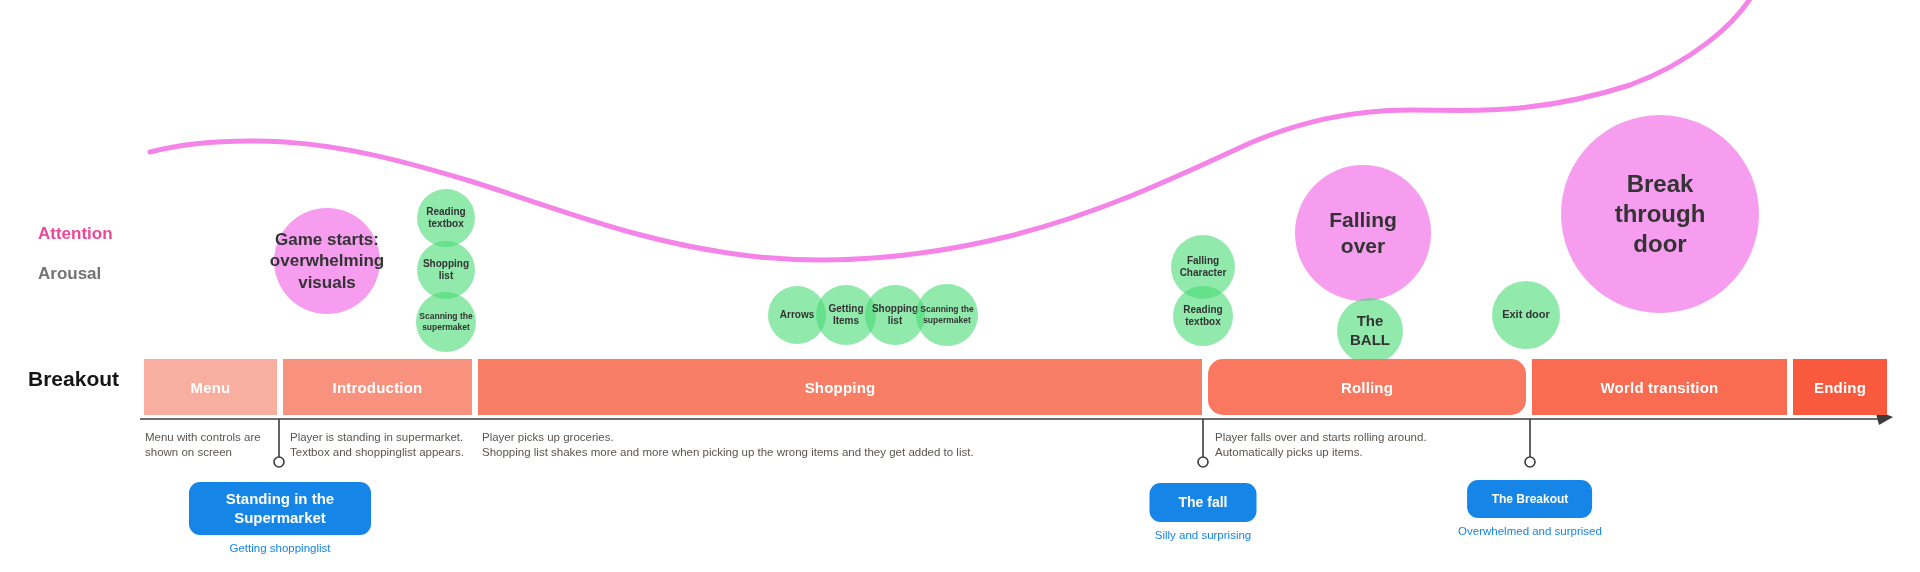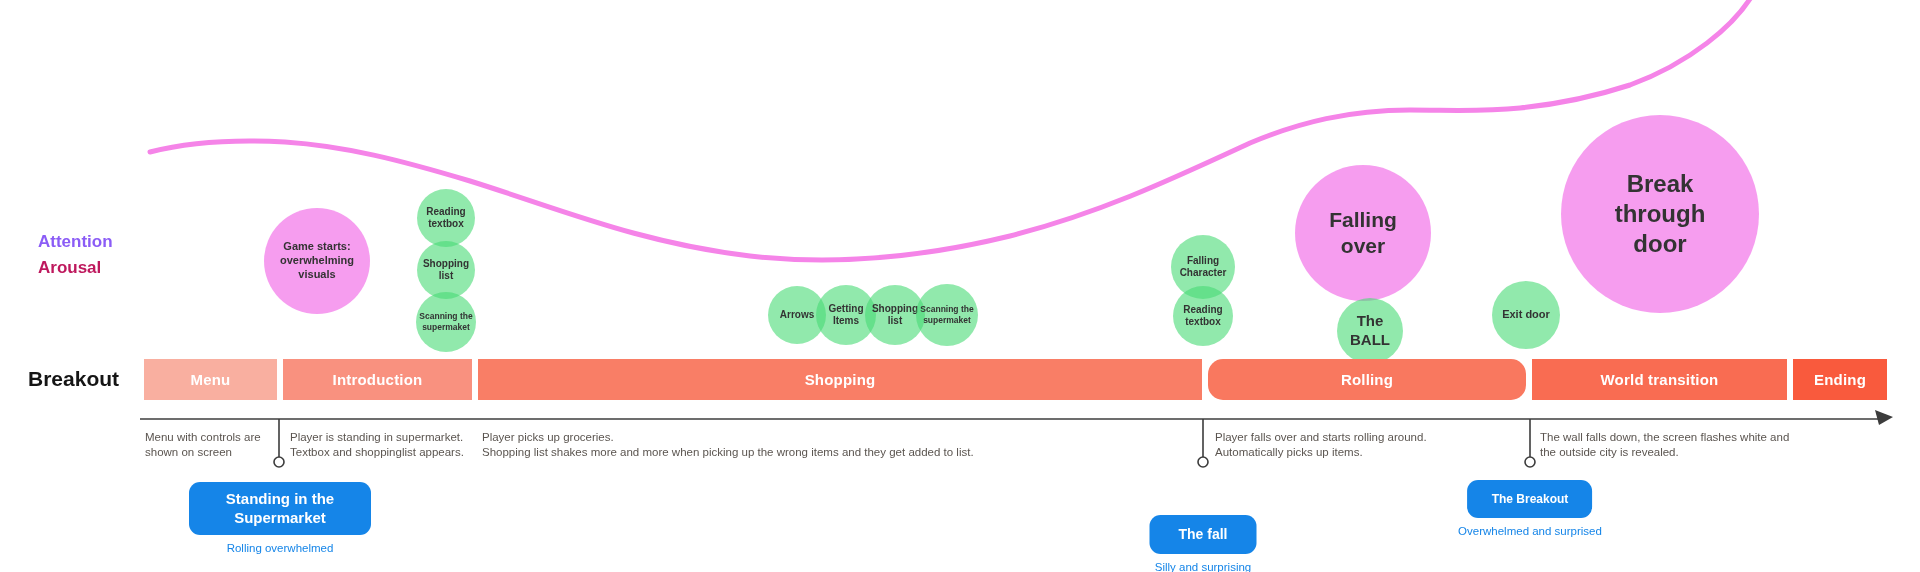--- a/index.html
+++ b/index.html
@@ -8,21 +8,21 @@
     font-family:"Liberation Sans","DejaVu Sans",sans-serif;
   }
   .overlay{position:absolute;left:0;top:0;width:1920px;height:572px;pointer-events:none;}
   .side-label{position:absolute;font-weight:bold;font-size:17px;}
   .timeline-label{position:absolute;left:28px;top:367px;font-size:21px;font-weight:bold;color:#151515;}
   .bubble{
     position:absolute;border-radius:50%;display:flex;align-items:center;justify-content:center;
     text-align:center;font-weight:bold;color:#333333;white-space:pre-line;line-height:1.25;
   }
   .segment{
-    position:absolute;top:359px;height:41px;display:flex;align-items:center;justify-content:center;
+    position:absolute;top:359px;height:56px;display:flex;align-items:center;justify-content:center;
     color:#ffffff;font-size:15px;font-weight:600;letter-spacing:.2px;
   }
   .note{position:absolute;font-size:11.5px;line-height:15px;white-space:nowrap;}
   .milestone{position:absolute;transform:translateX(-50%);display:flex;flex-direction:column;align-items:center;}
   .milestone .btn{
     display:flex;align-items:center;justify-content:center;text-align:center;color:#ffffff;
     font-weight:bold;border-radius:11px;white-space:pre-line;line-height:1.25;cursor:pointer;
   }
   .milestone .caption{margin-top:7px;font-size:11.5px;font-weight:normal;white-space:nowrap;}
 </style>
@@ -35,24 +35,24 @@
       <line x1="140" y1="419" x2="1884" y2="419" stroke="#3C3C3C" stroke-width="1.6"></line>
       <polygon points="1893,417 1875,410 1879,425" fill="#3C3C3C"></polygon>
       <line x1="279" y1="419" x2="279" y2="457" stroke="#3C3C3C" stroke-width="1.6"></line>
       <circle cx="279" cy="462" r="5" fill="#ffffff" stroke="#3C3C3C" stroke-width="1.6"></circle>
       <line x1="1203" y1="419" x2="1203" y2="457" stroke="#3C3C3C" stroke-width="1.6"></line>
       <circle cx="1203" cy="462" r="5" fill="#ffffff" stroke="#3C3C3C" stroke-width="1.6"></circle>
       <line x1="1530" y1="419" x2="1530" y2="457" stroke="#3C3C3C" stroke-width="1.6"></line>
       <circle cx="1530" cy="462" r="5" fill="#ffffff" stroke="#3C3C3C" stroke-width="1.6"></circle>
     </svg>
 
-  <div class="side-label" style="left: 38px; top: 232px; color: #8b5cf6;">Attention</div>
-  <div class="side-label" style="left: 38px; top: 258px; color: #be185d;">Arousal</div>
+  <div class="side-label" style="left: 38px; top: 224px; color: #ec4899;">Attention</div>
+  <div class="side-label" style="left: 38px; top: 264px; color: #737373;">Arousal</div>
   <div class="timeline-label">Breakout</div>
-<div class="bubble" style="left: 264px; top: 208px; width: 106px; height: 106px; font-size: 11px; background: rgba(242, 107, 230, 0.66);">Game starts:
+<div class="bubble" style="left: 274px; top: 208px; width: 106px; height: 106px; font-size: 17px; background: rgba(242, 107, 230, 0.66);">Game starts:
 overwhelming
 visuals</div>
     <div class="bubble" style="left: 417px; top: 189px; width: 58px; height: 58px; font-size: 10px; background: rgba(71, 219, 116, 0.6);">Reading
 textbox</div>
     <div class="bubble" style="left: 417px; top: 241px; width: 58px; height: 58px; font-size: 10px; background: rgba(71, 219, 116, 0.6);">Shopping
 list</div>
     <div class="bubble" style="left: 416px; top: 292px; width: 60px; height: 60px; font-size: 8.5px; background: rgba(71, 219, 116, 0.6);">Scanning the
 supermaket</div>
     <div class="bubble" style="left: 768px; top: 286px; width: 58px; height: 58px; font-size: 10px; background: rgba(71, 219, 116, 0.6);">Arrows</div>
     <div class="bubble" style="left: 816px; top: 285px; width: 60px; height: 60px; font-size: 10px; background: rgba(71, 219, 116, 0.6);">Getting
@@ -87,30 +87,26 @@
       <div>Textbox and shoppinglist appears.</div>
     </div>
     <div class="note" style="left: 482px; top: 430px; color: rgb(91, 85, 80);">
       <div>Player picks up groceries.</div>
       <div>Shopping list shakes more and more when picking up the wrong items and they get added to list.</div>
     </div>
     <div class="note" style="left: 1215px; top: 430px; color: rgb(91, 85, 80);">
       <div>Player falls over and starts rolling around.</div>
       <div>Automatically picks up items.</div>
     </div>
-    <div class="note" style="left: 1540px; top: 430px; color: rgb(91, 85, 80);">
-      <div>The wall falls down, the screen flashes white and</div>
-      <div>the outside city is revealed.</div>
-    </div>
     <div class="milestone" style="left: 280px; top: 482px;">
       <div class="btn" style="width: 182px; height: 53px; font-size: 15px; background: rgb(21, 133, 232);">Standing in the
 Supermarket</div>
-      <div class="caption" style="color: rgb(21, 133, 232);">Rolling overwhelmed</div>
+      <div class="caption" style="color: rgb(21, 133, 232);">Getting shoppinglist</div>
     </div>
     <div class="milestone" style="left: 1203px; top: 483px;">
-      <div class="btn" style="width: 107px; height: 39px; font-size: 14px; background: rgb(21, 133, 232); margin-top: 32px;">The fall</div>
+      <div class="btn" style="width: 107px; height: 39px; font-size: 14px; background: rgb(21, 133, 232);">The fall</div>
       <div class="caption" style="color: rgb(21, 133, 232);">Silly and surprising</div>
     </div>
     <div class="milestone" style="left: 1530px; top: 480px;">
       <div class="btn" style="width: 125px; height: 38px; font-size: 12px; background: rgb(21, 133, 232);">The Breakout</div>
       <div class="caption" style="color: rgb(21, 133, 232);">Overwhelmed and surprised</div>
     </div>
   </div>
 
 </body></html>

